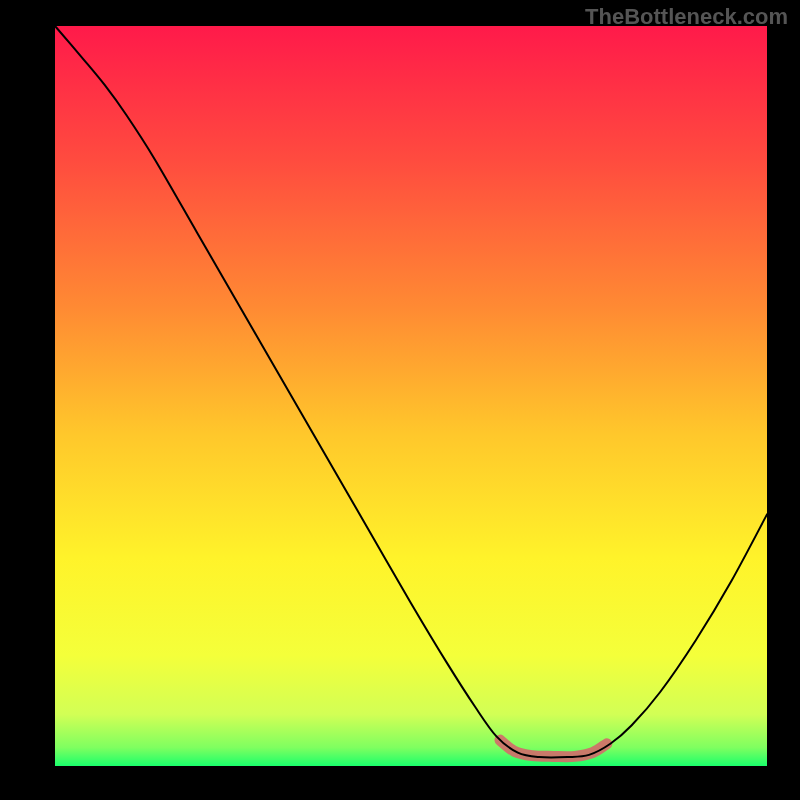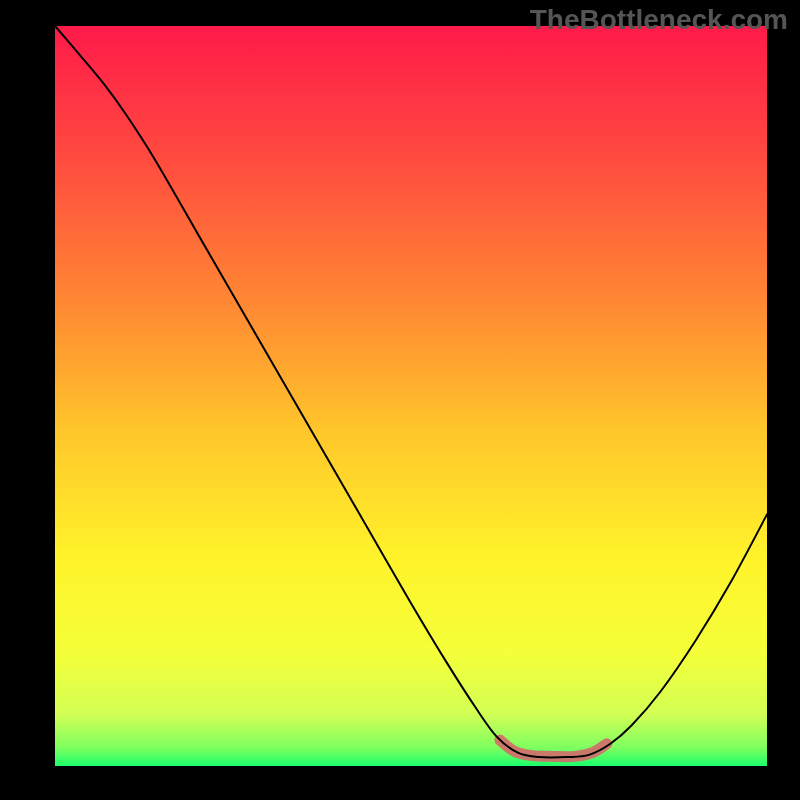--- a/index.html
+++ b/index.html
@@ -15,21 +15,21 @@
     position: relative;
     width: 800px;
     height: 800px;
     background: #000;
   }
   .watermark {
     position: absolute;
     top: 4px;
     right: 12px;
     color: #555;
-    font-size: 28px;
+    font-size: 22px;
     font-weight: bold;
     z-index: 10;
   }
   svg {
     position: absolute;
     top: 0;
     left: 0;
   }
 </style>
 </head>

